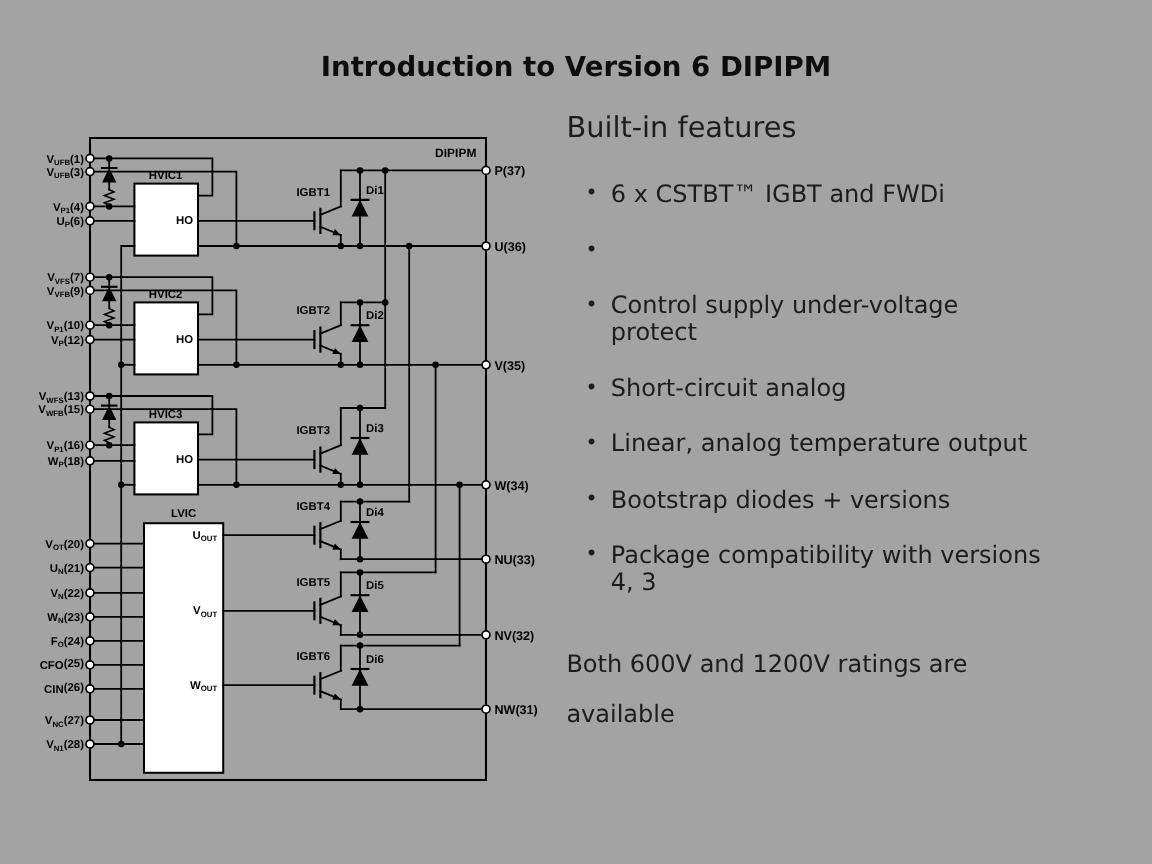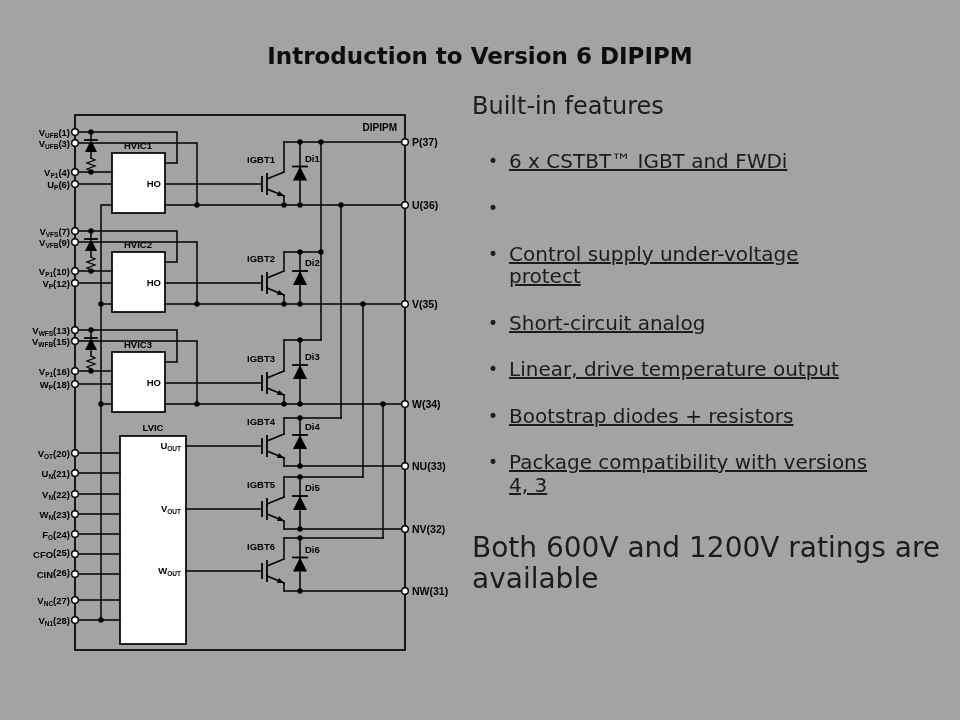--- a/index.html
+++ b/index.html
@@ -7,22 +7,22 @@
          font-family:"DejaVu Sans",sans-serif;color:#1c1c1c;}
   .title{position:absolute;top:27px;left:0;right:0;text-align:center;
          font-size:23px;line-height:28px;font-weight:bold;color:#0d0d0d;}
   .diagram-wrap{position:absolute;left:20px;top:108px;width:440px;height:552px;}
   svg{font-family:"Liberation Sans",sans-serif;}
   .features{position:absolute;left:472px;top:92px;width:478px;}
   .features h2{font-size:24px;line-height:28px;font-weight:400;margin:0 0 30px 0;color:#1c1c1c;}
   .features ul{list-style:none;margin:0;padding:0 0 0 16px;}
   .features li{display:flex;gap:11px;font-size:20px;line-height:22.5px;margin-bottom:24px;color:#1c1c1c;}
   .blt{flex:0 0 8px;font-size:17px;line-height:22px;}
-  .itxt{white-space:pre-line;text-decoration:underline;}
-  .footer{font-size:28px;line-height:31px;margin-top:36px;white-space:pre-line;color:#1c1c1c;}
+  .itxt{white-space:pre-line;}
+  .footer{font-size:20px;line-height:42px;margin-top:36px;white-space:pre-line;color:#1c1c1c;}
 </style>
 </head>
 <body>
 
 <div class="slide">
 
   <h1 class="title">Introduction to Version 6 DIPIPM</h1>
 
   <div class="diagram-wrap">
     <svg id="circuit" width="440" height="552" viewBox="20 108 440 552">
@@ -280,25 +280,25 @@
           <span class="blt">•</span>
           <span class="itxt">Control supply under-voltage
 protect</span>
         </li>
       <li>
           <span class="blt">•</span>
           <span class="itxt">Short-circuit analog</span>
         </li>
       <li>
           <span class="blt">•</span>
-          <span class="itxt">Linear, drive temperature output</span>
-        </li>
-      <li>
-          <span class="blt">•</span>
-          <span class="itxt">Bootstrap diodes + resistors</span>
+          <span class="itxt">Linear, analog temperature output</span>
+        </li>
+      <li>
+          <span class="blt">•</span>
+          <span class="itxt">Bootstrap diodes + versions</span>
         </li>
       <li>
           <span class="blt">•</span>
           <span class="itxt">Package compatibility with versions
 4, 3</span>
         </li>
     </ul>
     <p class="footer">Both 600V and 1200V ratings are
 available</p>
   </div>

